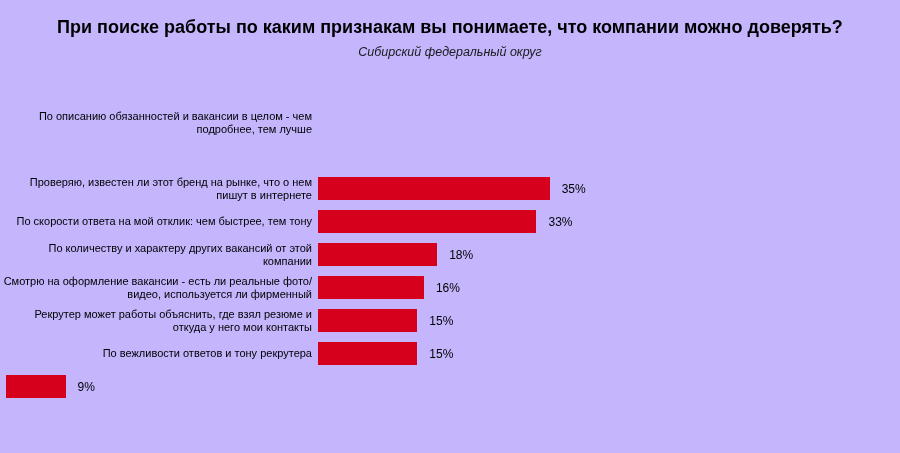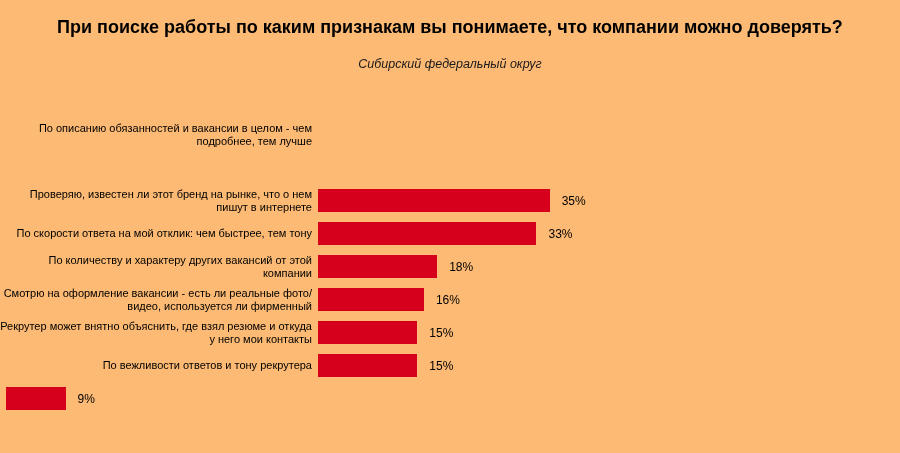--- a/index.html
+++ b/index.html
@@ -6,33 +6,33 @@
     margin: 0;
     padding: 0;
     background: #ffffff;
     font-family: "Liberation Sans", sans-serif;
     color: #000000;
   }
   .canvas {
     position: relative;
     width: 900px;
     height: 453px;
-    background: #fdba74;
+    background: #c4b5fd;
     overflow: hidden;
   }
   .chart-title {
     padding-top: 16px;
     text-align: center;
     font-size: 18px;
     font-weight: bold;
     line-height: 22px;
     color: #000000;
   }
   .chart-subtitle {
-    margin-top: 19px;
+    margin-top: 7px;
     text-align: center;
     font-size: 12.5px;
     font-style: italic;
     color: #1a1a1a;
   }
   .plot {
     margin-top: 47px;
   }
   .bar-row {
     display: flex;
@@ -98,21 +98,21 @@
         </div>
       </div>
       <div class="bar-row">
         <div class="bar-label">Смотрю на оформление вакансии - есть ли реальные фото/видео, используется ли фирменный</div>
         <div class="bar-track">
           <div class="bar-fill" style="width: 105.92px; background: rgb(214, 0, 28);"></div>
           <div class="bar-value">16%</div>
         </div>
       </div>
       <div class="bar-row">
-        <div class="bar-label">Рекрутер может внятно объяснить, где взял резюме и откуда у него мои контакты</div>
+        <div class="bar-label">Рекрутер может работы объяснить, где взял резюме и откуда у него мои контакты</div>
         <div class="bar-track">
           <div class="bar-fill" style="width: 99.3px; background: rgb(214, 0, 28);"></div>
           <div class="bar-value">15%</div>
         </div>
       </div>
       <div class="bar-row">
         <div class="bar-label">По вежливости ответов и тону рекрутера</div>
         <div class="bar-track">
           <div class="bar-fill" style="width: 99.3px; background: rgb(214, 0, 28);"></div>
           <div class="bar-value">15%</div>

